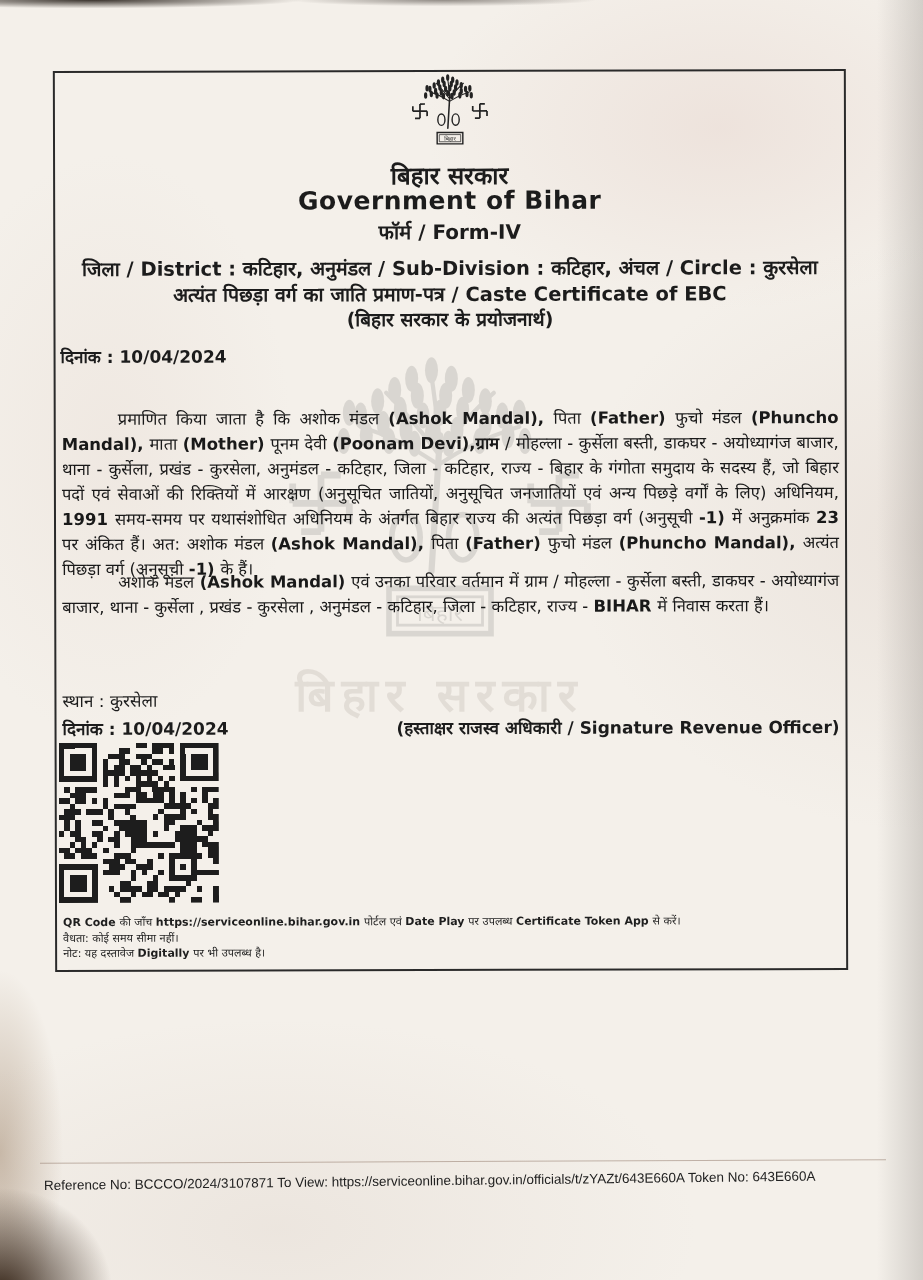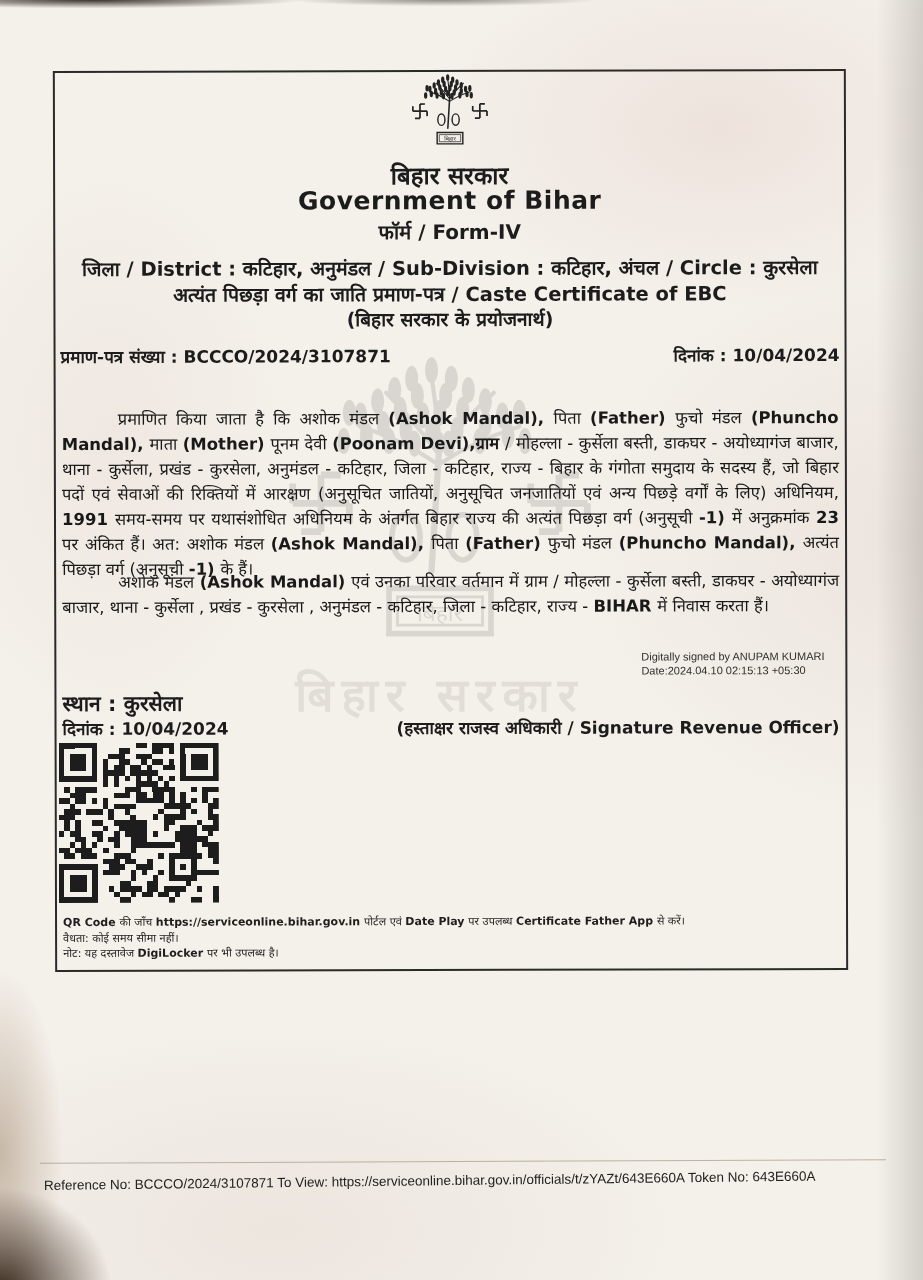--- a/index.html
+++ b/index.html
@@ -28,21 +28,21 @@
   .h-eng{top:114px;font-size:25px;font-weight:700;letter-spacing:.5px;}
   .h-form{top:146px;font-size:20px;font-weight:700;}
   .t-district{top:182px;font-size:19.5px;font-weight:700;}
   .t-caste{top:208px;font-size:19.5px;font-weight:700;}
   .t-purpose{top:234px;font-size:19px;font-weight:700;}
   .meta-row{position:absolute;top:272px;left:5px;right:5px;display:flex;justify-content:space-between;font-size:17px;font-weight:700;}
   .para{position:absolute;left:6px;right:6px;margin:0;font-size:16.5px;line-height:25px;text-align:justify;text-indent:56px;color:#191919;}
   .p1{top:334px;}
   .p2{top:497px;}
   .digsig{position:absolute;top:578px;left:585px;font-family:"Liberation Sans","DejaVu Sans",sans-serif;font-size:11px;line-height:14px;color:#2e2e2e;}
-  .place{position:absolute;top:616px;left:6px;font-size:21px;font-weight:700;}
+  .place{position:absolute;top:616px;left:6px;font-size:17px;font-weight:400;}
   .sigrow{position:absolute;top:644px;left:6px;right:6px;display:flex;justify-content:space-between;font-size:17px;font-weight:700;}
   .qr{position:absolute;top:670px;left:2px;width:160px;height:160px;}
   .notes{position:absolute;top:842px;left:6px;right:6px;font-size:11px;line-height:15.5px;color:#1e1e1e;}
   .watermark{position:absolute;left:252px;top:356px;width:376px;text-align:center;opacity:.12;filter:blur(.4px);}
   .wm-emblem{width:340px;height:306px;}
   .wm-text{font-size:46px;font-weight:700;color:#6b5a50;letter-spacing:8px;margin-top:-4px;white-space:nowrap;}
   .faint-line{position:absolute;top:1161px;left:40px;width:846px;height:1px;background:rgba(150,125,112,.55);transform:rotate(-0.25deg);}
   .refline{position:absolute;top:1178px;left:44px;font-family:"Liberation Sans","DejaVu Sans",sans-serif;font-size:13.5px;color:#222;transform:rotate(-0.7deg);transform-origin:left center;white-space:nowrap;}
   .defs{position:absolute;width:0;height:0;overflow:hidden;}
   b{font-weight:700;margin-top:16px;}
@@ -121,49 +121,44 @@
 
     <div class="center h-hindi">बिहार सरकार</div>
     <div class="center h-eng">Government of Bihar</div>
     <div class="center h-form">फॉर्म / Form-IV</div>
 
     <div class="center t-district">जिला / District : कटिहार, अनुमंडल / Sub-Division : कटिहार, अंचल / Circle : कुरसेला</div>
     <div class="center t-caste">अत्यंत पिछड़ा वर्ग का जाति प्रमाण-पत्र / Caste Certificate of EBC</div>
     <div class="center t-purpose">(बिहार सरकार के प्रयोजनार्थ)</div>
 
     <div class="meta-row">
-      <span>प्रमाण-पत्र संख्या : BCCCO/2024/3107871</span>
       <span>दिनांक : 10/04/2024</span>
     </div>
 
     <p class="para p1"><span>प्रमाणित </span><span>किया </span><span>जाता </span><span>है </span><span>कि </span><span>अशोक </span><span>मंडल </span><b>(Ashok </b><b>Mandal), </b><span>पिता </span><b>(Father) </b><span>फुचो </span><span>मंडल </span><b>(Phuncho </b><b>Mandal), </b><span>माता </span><b>(Mother) </b><span>पूनम </span><span>देवी </span><b>(Poonam </b><b>Devi),ग्राम </b><span>/ </span><span>मोहल्ला </span><span>- </span><span>कुर्सेला </span><span>बस्ती, </span><span>डाकघर </span><span>- </span><span>अयोध्यागंज </span><span>बाजार, </span><span>थाना </span><span>- </span><span>कुर्सेला, </span><span>प्रखंड </span><span>- </span><span>कुरसेला, </span><span>अनुमंडल </span><span>- </span><span>कटिहार, </span><span>जिला </span><span>- </span><span>कटिहार, </span><span>राज्य </span><span>- </span><span>बिहार </span><span>के </span><span>गंगोता </span><span>समुदाय </span><span>के </span><span>सदस्य </span><span>हैं, </span><span>जो </span><span>बिहार </span><span>पदों </span><span>एवं </span><span>सेवाओं </span><span>की </span><span>रिक्तियों </span><span>में </span><span>आरक्षण </span><span>(अनुसूचित </span><span>जातियों, </span><span>अनुसूचित </span><span>जनजातियों </span><span>एवं </span><span>अन्य </span><span>पिछड़े </span><span>वर्गों </span><span>के </span><span>लिए) </span><span>अधिनियम, </span><b>1991 </b><span>समय-समय </span><span>पर </span><span>यथासंशोधित </span><span>अधिनियम </span><span>के </span><span>अंतर्गत </span><span>बिहार </span><span>राज्य </span><span>की </span><span>अत्यंत </span><span>पिछड़ा </span><span>वर्ग </span><span>(अनुसूची </span><b>-1) </b><span>में </span><span>अनुक्रमांक </span><b>23 </b><span>पर </span><span>अंकित </span><span>हैं। </span><span>अत: </span><span>अशोक </span><span>मंडल </span><b>(Ashok </b><b>Mandal), </b><span>पिता </span><b>(Father) </b><span>फुचो </span><span>मंडल </span><b>(Phuncho </b><b>Mandal), </b><span>अत्यंत </span><span>पिछड़ा </span><span>वर्ग </span><span>(अनुसूची </span><b>-1) </b><span>के </span><span>हैं।</span></p>
     <p class="para p2"><span>अशोक </span><span>मंडल </span><b>(Ashok </b><b>Mandal) </b><span>एवं </span><span>उनका </span><span>परिवार </span><span>वर्तमान </span><span>में </span><span>ग्राम </span><span>/ </span><span>मोहल्ला </span><span>- </span><span>कुर्सेला </span><span>बस्ती, </span><span>डाकघर </span><span>- </span><span>अयोध्यागंज </span><span>बाजार, </span><span>थाना </span><span>- </span><span>कुर्सेला </span><span>, </span><span>प्रखंड </span><span>- </span><span>कुरसेला </span><span>, </span><span>अनुमंडल </span><span>- </span><span>कटिहार, </span><span>जिला </span><span>- </span><span>कटिहार, </span><span>राज्य </span><span>- </span><b>BIHAR </b><span>में </span><span>निवास </span><span>करता </span><span>हैं।</span></p>
 
-    <div class="digsig">
-      <div>Digitally signed by ANUPAM KUMARI</div>
-      <div>Date:2024.04.10 02:15:13 +05:30</div>
-    </div>
 
     <div class="place">स्थान : कुरसेला</div>
 
     <div class="sigrow">
       <span>दिनांक : 10/04/2024</span>
       <span>(हस्ताक्षर राजस्व अधिकारी / Signature Revenue Officer)</span>
     </div>
 
     <div class="qr">
       <svg viewBox="0 0 29 29" width="160" height="160" shape-rendering="crispEdges">
         <path id="qr-path" fill="#1d1d1d" d="M0 0h1v1h-1zM1 0h1v1h-1zM2 0h1v1h-1zM3 0h1v1h-1zM4 0h1v1h-1zM5 0h1v1h-1zM6 0h1v1h-1zM14 0h1v1h-1zM15 0h1v1h-1zM17 0h1v1h-1zM18 0h1v1h-1zM19 0h1v1h-1zM20 0h1v1h-1zM22 0h1v1h-1zM23 0h1v1h-1zM24 0h1v1h-1zM25 0h1v1h-1zM26 0h1v1h-1zM27 0h1v1h-1zM28 0h1v1h-1zM0 1h1v1h-1zM6 1h1v1h-1zM11 1h1v1h-1zM12 1h1v1h-1zM17 1h1v1h-1zM18 1h1v1h-1zM20 1h1v1h-1zM22 1h1v1h-1zM28 1h1v1h-1zM0 2h1v1h-1zM2 2h1v1h-1zM3 2h1v1h-1zM4 2h1v1h-1zM6 2h1v1h-1zM9 2h1v1h-1zM10 2h1v1h-1zM11 2h1v1h-1zM14 2h1v1h-1zM15 2h1v1h-1zM16 2h1v1h-1zM22 2h1v1h-1zM24 2h1v1h-1zM25 2h1v1h-1zM26 2h1v1h-1zM28 2h1v1h-1zM0 3h1v1h-1zM2 3h1v1h-1zM3 3h1v1h-1zM4 3h1v1h-1zM6 3h1v1h-1zM8 3h1v1h-1zM11 3h1v1h-1zM12 3h1v1h-1zM15 3h1v1h-1zM17 3h1v1h-1zM18 3h1v1h-1zM20 3h1v1h-1zM22 3h1v1h-1zM24 3h1v1h-1zM25 3h1v1h-1zM26 3h1v1h-1zM28 3h1v1h-1zM0 4h1v1h-1zM2 4h1v1h-1zM3 4h1v1h-1zM4 4h1v1h-1zM6 4h1v1h-1zM8 4h1v1h-1zM10 4h1v1h-1zM11 4h1v1h-1zM13 4h1v1h-1zM14 4h1v1h-1zM16 4h1v1h-1zM19 4h1v1h-1zM20 4h1v1h-1zM22 4h1v1h-1zM24 4h1v1h-1zM25 4h1v1h-1zM26 4h1v1h-1zM28 4h1v1h-1zM0 5h1v1h-1zM6 5h1v1h-1zM8 5h1v1h-1zM9 5h1v1h-1zM10 5h1v1h-1zM11 5h1v1h-1zM13 5h1v1h-1zM14 5h1v1h-1zM15 5h1v1h-1zM16 5h1v1h-1zM17 5h1v1h-1zM22 5h1v1h-1zM28 5h1v1h-1zM0 6h1v1h-1zM1 6h1v1h-1zM2 6h1v1h-1zM3 6h1v1h-1zM4 6h1v1h-1zM5 6h1v1h-1zM6 6h1v1h-1zM8 6h1v1h-1zM10 6h1v1h-1zM12 6h1v1h-1zM14 6h1v1h-1zM16 6h1v1h-1zM18 6h1v1h-1zM20 6h1v1h-1zM22 6h1v1h-1zM23 6h1v1h-1zM24 6h1v1h-1zM25 6h1v1h-1zM26 6h1v1h-1zM27 6h1v1h-1zM28 6h1v1h-1zM8 7h1v1h-1zM10 7h1v1h-1zM14 7h1v1h-1zM15 7h1v1h-1zM16 7h1v1h-1zM17 7h1v1h-1zM19 7h1v1h-1zM1 8h1v1h-1zM3 8h1v1h-1zM4 8h1v1h-1zM5 8h1v1h-1zM6 8h1v1h-1zM12 8h1v1h-1zM13 8h1v1h-1zM14 8h1v1h-1zM17 8h1v1h-1zM18 8h1v1h-1zM19 8h1v1h-1zM20 8h1v1h-1zM24 8h1v1h-1zM26 8h1v1h-1zM27 8h1v1h-1zM28 8h1v1h-1zM2 9h1v1h-1zM3 9h1v1h-1zM4 9h1v1h-1zM10 9h1v1h-1zM11 9h1v1h-1zM12 9h1v1h-1zM14 9h1v1h-1zM15 9h1v1h-1zM17 9h1v1h-1zM18 9h1v1h-1zM20 9h1v1h-1zM22 9h1v1h-1zM26 9h1v1h-1zM0 10h1v1h-1zM1 10h1v1h-1zM3 10h1v1h-1zM4 10h1v1h-1zM6 10h1v1h-1zM8 10h1v1h-1zM14 10h1v1h-1zM15 10h1v1h-1zM16 10h1v1h-1zM17 10h1v1h-1zM18 10h1v1h-1zM20 10h1v1h-1zM22 10h1v1h-1zM24 10h1v1h-1zM26 10h1v1h-1zM28 10h1v1h-1zM2 11h1v1h-1zM8 11h1v1h-1zM10 11h1v1h-1zM11 11h1v1h-1zM12 11h1v1h-1zM13 11h1v1h-1zM19 11h1v1h-1zM20 11h1v1h-1zM21 11h1v1h-1zM22 11h1v1h-1zM23 11h1v1h-1zM27 11h1v1h-1zM28 11h1v1h-1zM1 12h1v1h-1zM2 12h1v1h-1zM3 12h1v1h-1zM5 12h1v1h-1zM6 12h1v1h-1zM7 12h1v1h-1zM9 12h1v1h-1zM12 12h1v1h-1zM18 12h1v1h-1zM22 12h1v1h-1zM24 12h1v1h-1zM27 12h1v1h-1zM0 13h1v1h-1zM1 13h1v1h-1zM2 13h1v1h-1zM9 13h1v1h-1zM13 13h1v1h-1zM17 13h1v1h-1zM19 13h1v1h-1zM20 13h1v1h-1zM21 13h1v1h-1zM22 13h1v1h-1zM27 13h1v1h-1zM28 13h1v1h-1zM1 14h1v1h-1zM3 14h1v1h-1zM6 14h1v1h-1zM7 14h1v1h-1zM10 14h1v1h-1zM11 14h1v1h-1zM12 14h1v1h-1zM13 14h1v1h-1zM14 14h1v1h-1zM15 14h1v1h-1zM19 14h1v1h-1zM20 14h1v1h-1zM25 14h1v1h-1zM28 14h1v1h-1zM1 15h1v1h-1zM3 15h1v1h-1zM8 15h1v1h-1zM11 15h1v1h-1zM12 15h1v1h-1zM13 15h1v1h-1zM14 15h1v1h-1zM15 15h1v1h-1zM19 15h1v1h-1zM22 15h1v1h-1zM23 15h1v1h-1zM24 15h1v1h-1zM26 15h1v1h-1zM27 15h1v1h-1zM28 15h1v1h-1zM0 16h1v1h-1zM2 16h1v1h-1zM3 16h1v1h-1zM6 16h1v1h-1zM7 16h1v1h-1zM10 16h1v1h-1zM12 16h1v1h-1zM13 16h1v1h-1zM14 16h1v1h-1zM15 16h1v1h-1zM17 16h1v1h-1zM21 16h1v1h-1zM22 16h1v1h-1zM23 16h1v1h-1zM24 16h1v1h-1zM27 16h1v1h-1zM3 17h1v1h-1zM4 17h1v1h-1zM7 17h1v1h-1zM9 17h1v1h-1zM10 17h1v1h-1zM13 17h1v1h-1zM14 17h1v1h-1zM15 17h1v1h-1zM21 17h1v1h-1zM22 17h1v1h-1zM23 17h1v1h-1zM24 17h1v1h-1zM25 17h1v1h-1zM26 17h1v1h-1zM2 18h1v1h-1zM4 18h1v1h-1zM6 18h1v1h-1zM10 18h1v1h-1zM13 18h1v1h-1zM14 18h1v1h-1zM15 18h1v1h-1zM16 18h1v1h-1zM17 18h1v1h-1zM18 18h1v1h-1zM19 18h1v1h-1zM20 18h1v1h-1zM22 18h1v1h-1zM23 18h1v1h-1zM24 18h1v1h-1zM26 18h1v1h-1zM27 18h1v1h-1zM28 18h1v1h-1zM0 19h1v1h-1zM1 19h1v1h-1zM3 19h1v1h-1zM4 19h1v1h-1zM5 19h1v1h-1zM8 19h1v1h-1zM13 19h1v1h-1zM22 19h1v1h-1zM23 19h1v1h-1zM24 19h1v1h-1zM27 19h1v1h-1zM28 19h1v1h-1zM1 20h1v1h-1zM2 20h1v1h-1zM4 20h1v1h-1zM5 20h1v1h-1zM6 20h1v1h-1zM10 20h1v1h-1zM11 20h1v1h-1zM12 20h1v1h-1zM18 20h1v1h-1zM20 20h1v1h-1zM21 20h1v1h-1zM22 20h1v1h-1zM23 20h1v1h-1zM24 20h1v1h-1zM25 20h1v1h-1zM27 20h1v1h-1zM28 20h1v1h-1zM8 21h1v1h-1zM9 21h1v1h-1zM10 21h1v1h-1zM12 21h1v1h-1zM13 21h1v1h-1zM16 21h1v1h-1zM20 21h1v1h-1zM24 21h1v1h-1zM28 21h1v1h-1zM0 22h1v1h-1zM1 22h1v1h-1zM2 22h1v1h-1zM3 22h1v1h-1zM4 22h1v1h-1zM5 22h1v1h-1zM6 22h1v1h-1zM9 22h1v1h-1zM10 22h1v1h-1zM11 22h1v1h-1zM14 22h1v1h-1zM15 22h1v1h-1zM16 22h1v1h-1zM20 22h1v1h-1zM22 22h1v1h-1zM24 22h1v1h-1zM0 23h1v1h-1zM6 23h1v1h-1zM8 23h1v1h-1zM9 23h1v1h-1zM10 23h1v1h-1zM13 23h1v1h-1zM15 23h1v1h-1zM18 23h1v1h-1zM20 23h1v1h-1zM24 23h1v1h-1zM25 23h1v1h-1zM26 23h1v1h-1zM27 23h1v1h-1zM28 23h1v1h-1zM0 24h1v1h-1zM2 24h1v1h-1zM3 24h1v1h-1zM4 24h1v1h-1zM6 24h1v1h-1zM13 24h1v1h-1zM17 24h1v1h-1zM20 24h1v1h-1zM21 24h1v1h-1zM22 24h1v1h-1zM23 24h1v1h-1zM24 24h1v1h-1zM0 25h1v1h-1zM2 25h1v1h-1zM3 25h1v1h-1zM4 25h1v1h-1zM6 25h1v1h-1zM11 25h1v1h-1zM12 25h1v1h-1zM16 25h1v1h-1zM17 25h1v1h-1zM23 25h1v1h-1zM0 26h1v1h-1zM2 26h1v1h-1zM3 26h1v1h-1zM4 26h1v1h-1zM6 26h1v1h-1zM9 26h1v1h-1zM11 26h1v1h-1zM12 26h1v1h-1zM13 26h1v1h-1zM14 26h1v1h-1zM16 26h1v1h-1zM17 26h1v1h-1zM19 26h1v1h-1zM20 26h1v1h-1zM21 26h1v1h-1zM22 26h1v1h-1zM25 26h1v1h-1zM28 26h1v1h-1zM0 27h1v1h-1zM6 27h1v1h-1zM10 27h1v1h-1zM13 27h1v1h-1zM15 27h1v1h-1zM16 27h1v1h-1zM18 27h1v1h-1zM19 27h1v1h-1zM21 27h1v1h-1zM28 27h1v1h-1zM0 28h1v1h-1zM1 28h1v1h-1zM2 28h1v1h-1zM3 28h1v1h-1zM4 28h1v1h-1zM5 28h1v1h-1zM6 28h1v1h-1zM11 28h1v1h-1zM12 28h1v1h-1zM20 28h1v1h-1zM24 28h1v1h-1zM25 28h1v1h-1zM28 28h1v1h-1z"></path>
       </svg>
     </div>
 
     <div class="notes">
-      <div><b>QR </b><b>Code </b><span>की </span><span>जाँच </span><b>https://serviceonline.bihar.gov.in </b><span>पोर्टल </span><span>एवं </span><b>Date </b><b>Play </b><span>पर </span><span>उपलब्ध </span><b>Certificate </b><b>Father </b><b>App </b><span>से </span><span>करें।</span></div>
+      <div><b>QR </b><b>Code </b><span>की </span><span>जाँच </span><b>https://serviceonline.bihar.gov.in </b><span>पोर्टल </span><span>एवं </span><b>Date </b><b>Play </b><span>पर </span><span>उपलब्ध </span><b>Certificate </b><b>Token </b><b>App </b><span>से </span><span>करें।</span></div>
       <div><span>वैधता: </span><span>कोई </span><span>समय </span><span>सीमा </span><span>नहीं।</span></div>
-      <div><span>नोट: </span><span>यह </span><span>दस्तावेज </span><b>DigiLocker </b><span>पर </span><span>भी </span><span>उपलब्ध </span><span>है।</span></div>
+      <div><span>नोट: </span><span>यह </span><span>दस्तावेज </span><b>Digitally </b><span>पर </span><span>भी </span><span>उपलब्ध </span><span>है।</span></div>
     </div>
 
   </div>
 
   <div class="faint-line"></div>
   <div class="refline">Reference No: BCCCO/2024/3107871 To View: https://serviceonline.bihar.gov.in/officials/t/zYAZt/643E660A Token No: 643E660A</div>
 
 </div>
 
 </body></html>

